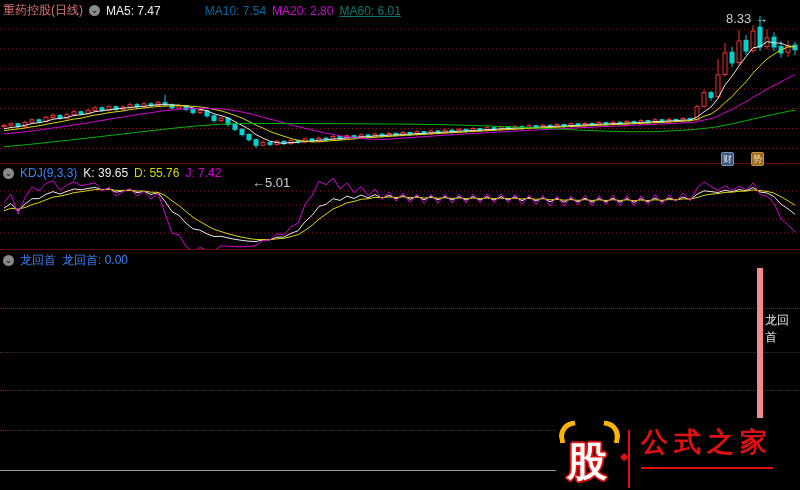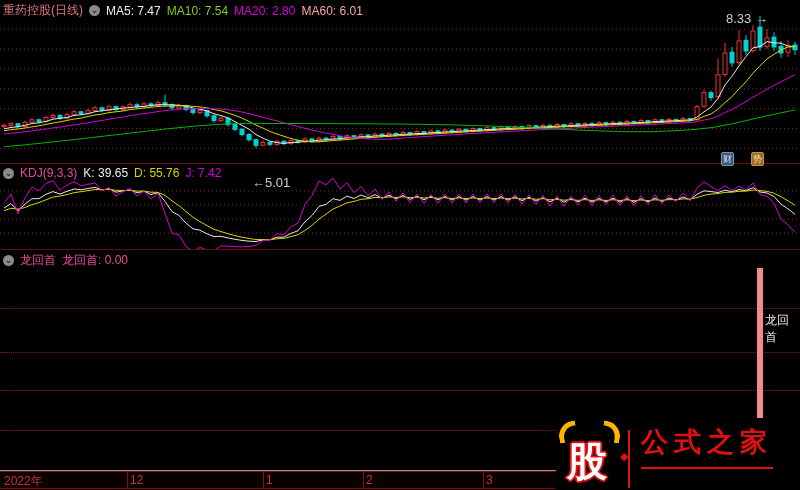--- a/index.html
+++ b/index.html
@@ -5,21 +5,21 @@
   html,body{margin:0;padding:0;background:#000;}
   #screen{position:relative;width:800px;height:490px;background:#000;overflow:hidden;
           font-family:"Liberation Sans","DejaVu Sans",sans-serif;font-size:12px;}
   .panel{position:absolute;left:0;width:800px;}
   #main-panel{top:0;height:163px;border-bottom:1px solid #6a0a0a;}
   #kdj-panel{top:164px;height:85px;border-bottom:1px solid #6a0a0a;}
   #dragon-panel{top:250px;height:220px;}
   svg{position:absolute;left:0;top:0;}
   .hdr{position:absolute;left:3px;top:2px;display:flex;align-items:center;gap:6px;white-space:nowrap;z-index:5;}
   .stock-title{color:#e07878;}
-  .dim{color:#ec4899;}
+  .dim{color:#3b82f6;}
   .chev{display:inline-flex;width:11px;height:11px;border-radius:50%;background:#8a8a8a;color:#222;
         font-size:9px;line-height:11px;align-items:center;justify-content:center;font-weight:bold;}
   .annot{position:absolute;color:#cccccc;font-size:13px;z-index:4;white-space:nowrap;}
   .badge{position:absolute;width:11px;height:12px;font-size:9px;line-height:12px;text-align:center;
          border-radius:2px;z-index:6;}
   .badge1{left:721px;top:152px;background:#3c5878;color:#d8e6f4;border:1px solid #7a96b4;}
   .badge2{left:751px;top:152px;background:#9c6a1c;color:#f4e6c8;border:1px solid #c89040;}
   .dgrid{position:absolute;left:0;width:800px;height:0;border-top:1px dotted #7a1c1c;}
   .signal-bar{position:absolute;left:757px;top:268px;width:6px;height:164px;background:#f28c8c;z-index:3;}
   .signal-label{position:absolute;left:765px;top:312px;color:#e8e8e8;z-index:4;}
@@ -290,23 +290,23 @@
         <rect x="793" y="45.0" width="4" height="4.8" fill="#00d2d2" stroke="#00d2d2"></rect>
         <polyline points="4,128.8 11,127.5 18,126.8 25,125.3 32,123.5 39,122.7 46,121.4 53,119.2 60,118.4 67,117.4 74,115.5 81,114.7 88,113.7 95,111.7 102,110.8 109,109.8 116,109.0 123,108.2 130,107.6 137,106.9 144,106.3 151,105.5 158,104.7 165,104.7 172,104.9 179,105.2 186,106.0 193,108.0 200,109.2 207,110.8 214,113.8 221,115.6 228,117.9 235,121.7 242,125.4 249,129.2 256,134.6 263,138.2 270,141.2 277,142.6 284,143.4 291,142.4 298,142.4 305,141.2 312,141.2 319,140.1 326,140.0 333,138.9 340,138.9 347,137.7 354,137.7 361,136.7 368,136.8 375,135.8 382,135.9 389,135.0 396,135.1 403,134.2 410,134.3 417,133.5 424,133.5 431,132.7 438,132.7 445,131.9 452,131.9 459,131.1 466,131.1 473,130.3 480,130.3 487,129.5 494,129.6 501,128.7 508,128.8 515,128.0 522,128.1 529,127.3 536,127.5 543,126.8 550,126.9 557,126.1 564,126.3 571,125.5 578,125.6 585,124.8 592,124.9 599,124.1 606,124.3 613,123.6 620,123.7 627,123.0 634,123.1 641,122.3 648,122.4 655,121.5 662,121.6 669,120.8 676,120.9 683,120.1 690,120.2 697,117.1 704,111.8 711,107.1 718,98.4 725,84.9 732,76.2 739,65.9 746,56.6 753,47.8 760,46.6 767,41.6 774,42.8 781,43.2 788,46.1 795,46.7 " fill="none" stroke="#e8e8e8"></polyline>
         <polyline points="4,130.7 11,129.7 18,129.0 25,128.0 32,126.8 39,125.8 46,124.4 53,123.0 60,121.9 67,120.4 74,119.1 81,118.1 88,116.5 95,115.0 102,114.1 109,112.6 116,111.8 123,111.0 130,109.6 137,108.8 144,108.0 151,107.2 158,106.5 165,106.1 172,105.9 179,105.8 186,105.8 193,106.3 200,106.9 207,107.8 214,109.5 221,110.8 228,113.0 235,115.4 242,118.1 249,121.5 256,125.1 263,128.1 270,131.5 277,134.0 284,136.3 291,138.5 298,140.3 305,141.2 312,141.9 319,141.8 326,141.2 333,140.6 340,140.1 347,139.5 354,138.9 361,138.3 368,137.8 375,137.3 382,136.8 389,136.4 396,135.9 403,135.5 410,135.1 417,134.7 424,134.3 431,133.9 438,133.5 445,133.1 452,132.7 459,132.3 466,131.9 473,131.5 480,131.1 487,130.7 494,130.3 501,129.9 508,129.5 515,129.2 522,128.8 529,128.4 536,128.1 543,127.8 550,127.4 557,127.1 564,126.8 571,126.5 578,126.2 585,125.9 592,125.5 599,125.2 606,124.9 613,124.6 620,124.3 627,123.9 634,123.6 641,123.3 648,123.0 655,122.6 662,122.3 669,122.0 676,121.6 683,121.2 690,120.8 697,119.4 704,116.3 711,114.0 718,109.2 725,102.6 732,96.7 739,88.8 746,81.8 753,73.1 760,65.8 767,58.9 774,54.3 781,49.9 788,47.0 795,46.7 " fill="none" stroke="#d6d600"></polyline>
         <polyline points="4,134.0 11,133.2 18,132.6 25,131.7 32,130.8 39,130.0 46,129.0 53,127.9 60,127.1 67,126.0 74,124.9 81,123.9 88,122.8 95,121.5 102,120.4 109,119.2 116,118.1 123,117.0 130,115.7 137,114.6 144,113.6 151,112.7 158,111.5 165,110.6 172,110.0 179,109.2 186,108.8 193,108.7 200,108.3 207,108.3 214,108.8 221,109.0 228,109.7 235,110.8 242,112.0 249,113.6 256,115.4 263,117.2 270,119.2 277,120.9 284,122.9 291,124.7 298,126.6 305,128.3 312,130.0 319,131.6 326,133.2 333,134.3 340,135.8 347,136.8 354,137.6 361,138.4 368,139.1 375,139.3 382,139.4 389,139.1 396,138.6 403,138.1 410,137.6 417,137.1 424,136.6 431,136.1 438,135.7 445,135.2 452,134.8 459,134.3 466,133.9 473,133.5 480,133.1 487,132.7 494,132.3 501,131.9 508,131.5 515,131.1 522,130.7 529,130.4 536,130.0 543,129.6 550,129.3 557,128.9 564,128.6 571,128.2 578,127.8 585,127.5 592,127.2 599,126.8 606,126.5 613,126.2 620,125.9 627,125.5 634,125.2 641,124.9 648,124.6 655,124.2 662,123.9 669,123.6 676,123.3 683,122.9 690,122.6 697,121.7 704,120.0 711,118.7 718,116.1 725,112.6 732,109.5 739,105.4 746,101.7 753,97.2 760,93.3 767,89.1 774,85.3 781,81.9 788,78.1 795,74.6 " fill="none" stroke="#d400d4"></polyline>
         <polyline points="4,146.8 11,146.1 18,145.5 25,144.8 32,144.1 39,143.4 46,142.6 53,141.8 60,141.1 67,140.4 74,139.6 81,138.8 88,138.0 95,137.2 102,136.4 109,135.5 116,134.8 123,134.0 130,133.1 137,132.3 144,131.5 151,130.7 158,129.9 165,129.1 172,128.4 179,127.6 186,127.0 193,126.3 200,125.7 207,125.2 214,124.7 221,124.3 228,123.9 235,123.6 242,123.5 249,123.4 256,123.4 263,123.4 270,123.5 277,123.5 284,123.5 291,123.5 298,123.5 305,123.5 312,123.6 319,123.6 326,123.6 333,123.6 340,123.7 347,123.7 354,123.8 361,123.8 368,123.8 375,123.9 382,123.9 389,124.0 396,124.0 403,124.1 410,124.2 417,124.2 424,124.4 431,124.5 438,124.6 445,124.7 452,124.9 459,125.1 466,125.3 473,125.5 480,125.7 487,125.9 494,126.2 501,126.5 508,126.8 515,127.1 522,127.4 529,127.7 536,128.0 543,128.3 550,128.7 557,129.0 564,129.4 571,129.7 578,130.0 585,130.4 592,130.6 599,130.9 606,131.2 613,131.3 620,131.6 627,131.7 634,131.7 641,131.7 648,131.7 655,131.6 662,131.3 669,131.0 676,130.6 683,130.2 690,129.8 697,129.2 704,128.4 711,127.7 718,126.5 725,125.1 732,123.8 739,122.2 746,120.7 753,119.0 760,117.4 767,115.8 774,114.3 781,112.9 788,111.4 795,110.0 " fill="none" stroke="#00b400"></polyline>
       </svg>
     <div class="hdr">
       <span class="stock-title">重药控股(日线)</span>
       <span class="chev">⌄</span>
       <span style="color: rgb(238, 238, 238);">MA5: 7.47</span>
-      <span style="color: #84cc16;">MA10: 7.54</span>
+      <span style="color: #0369a1; margin-left: 38px;">MA10: 7.54</span>
       <span style="color: rgb(212, 0, 212);">MA20: 2.80</span>
-      <span style="color: #fca5a5;">MA60: 6.01</span>
+      <span style="color: #0f766e; text-decoration: underline;">MA60: 6.01</span>
     </div>
     <div class="annot" style="left:726px;top:11px;">8.33 →</div>
     <div class="annot" style="left:252px;top:145px;margin-top:30px;">←5.01</div>
     <div class="badge badge1">财</div>
     <div class="badge badge2">势</div>
   </div>
 
   <div id="kdj-panel" class="panel">
     <svg id="kdj-svg" width="800" height="85">
         <line x1="0" y1="69.0" x2="800" y2="69.0" stroke="#8a1c1c" stroke-dasharray="1,3"></line>
@@ -334,31 +334,20 @@
     </div>
   </div>
   <div class="dgrid" style="top:308px;"></div>
   <div class="dgrid" style="top:352px;"></div>
   <div class="dgrid" style="top:390px;"></div>
   <div class="dgrid" style="top:430px;"></div>
   <div class="signal-bar"></div>
   <div class="signal-label">龙回首</div>
 
   <div id="axis-topline"></div>
-  <div id="time-axis">
-    <span class="axis-label" style="left:4px;">2022年</span>
-    <span class="axis-label" style="left:130px;">12</span>
-    <span class="axis-label" style="left:266px;">1</span>
-    <span class="axis-label" style="left:366px;">2</span>
-    <span class="axis-label" style="left:486px;">3</span>
-    <span class="axis-sep" style="left:127px;"></span>
-    <span class="axis-sep" style="left:263px;"></span>
-    <span class="axis-sep" style="left:363px;"></span>
-    <span class="axis-sep" style="left:483px;"></span>
-  </div>
 
   <div id="logo">
     <div id="bull">
       <div class="horn horn-l"></div>
       <div class="horn horn-r"></div>
       <div id="bull-char">股</div>
     </div>
     <div id="logo-divider"></div>
     <div id="logo-diamond">◆</div>
     <div id="site-name">公式之家</div>

